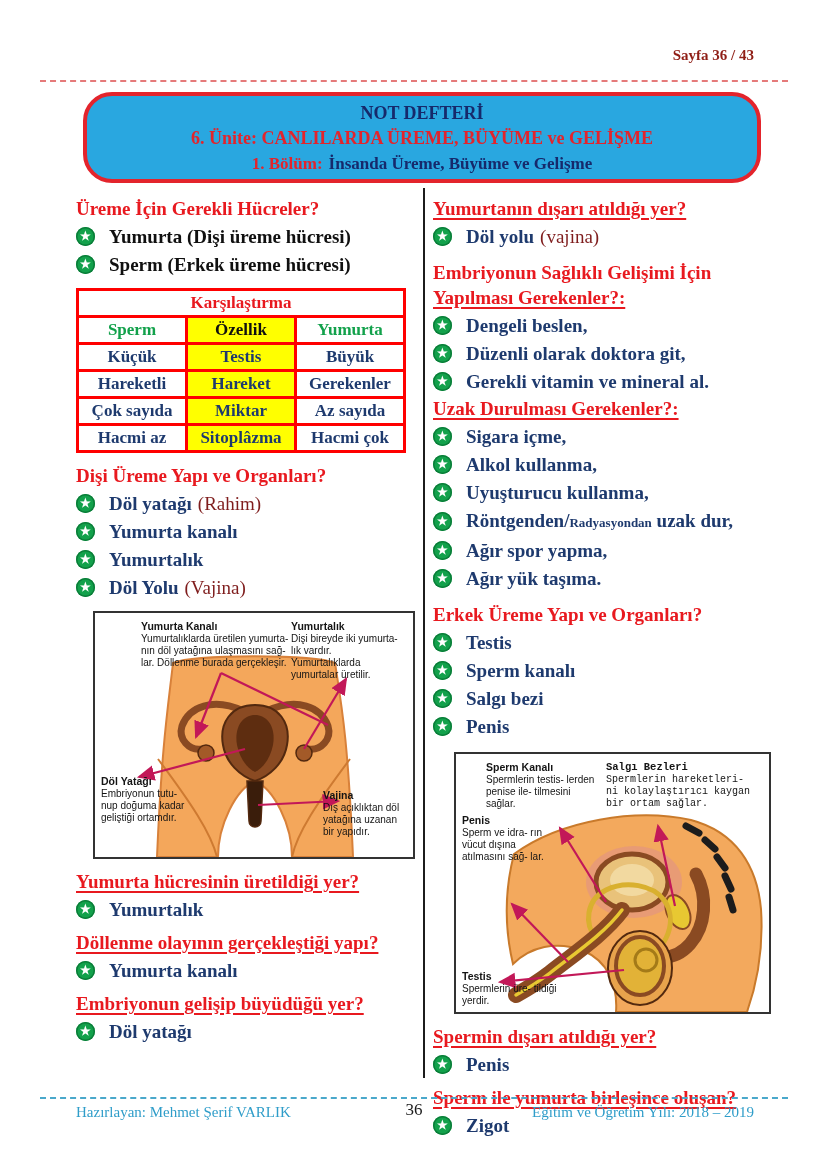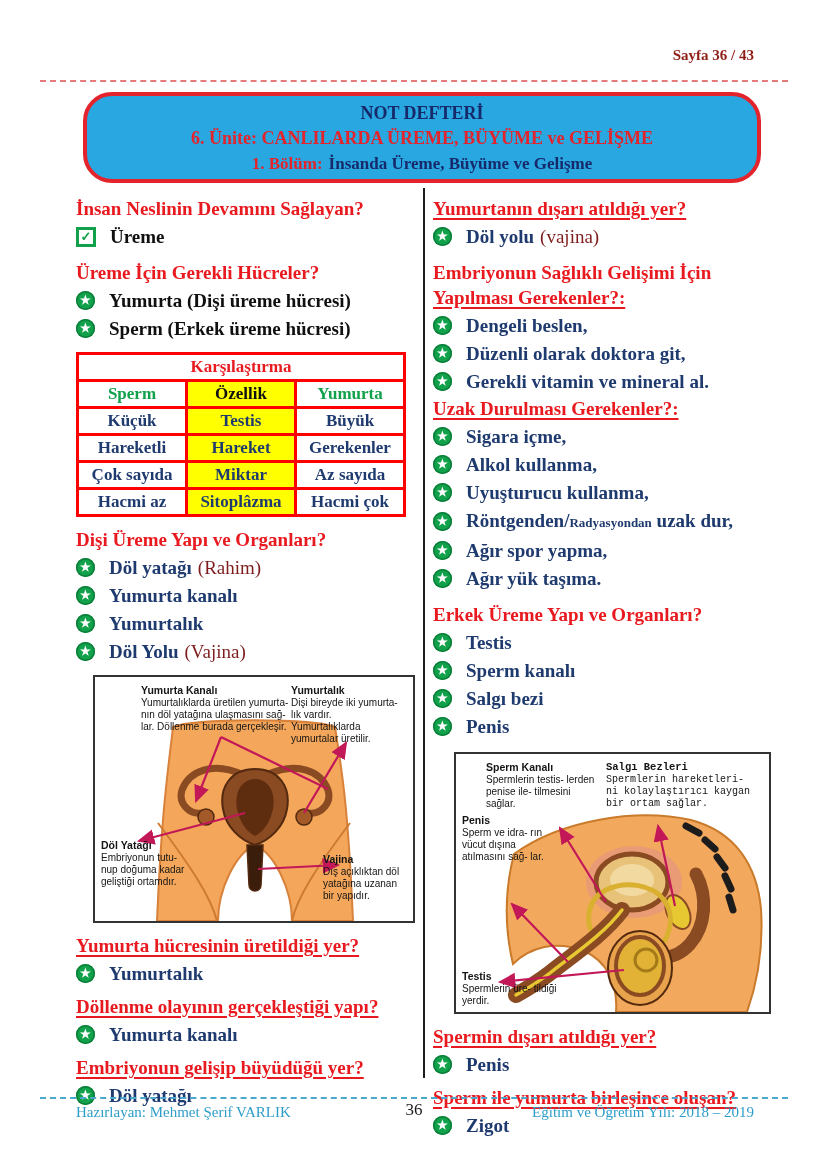--- a/index.html
+++ b/index.html
@@ -75,27 +75,20 @@
   <div class="title-box">
     <div class="tb1">NOT DEFTERİ</div>
     <div class="tb2">6. Ünite: CANLILARDA ÜREME, BÜYÜME ve GELİŞME</div>
     <div class="tb3"><span class="pref">1. Bölüm:</span><span class="rest">İnsanda Üreme, Büyüme ve Gelişme</span></div>
   </div>
 
   <div class="vline"></div>
 
   <div class="col col-left">
 
-    <div class="sect">
-      <h2 class="q">İnsan Neslinin Devamını Sağlayan?</h2>
-      <div class="item black">
-        <span class="chk">✓</span>
-        <span class="txt">Üreme</span>
-      </div>
-    </div>
 
     <div class="sect">
       <h2 class="q">Üreme İçin Gerekli Hücreler?</h2>
       <div class="item black">
         <span class="star">★</span>
         <span class="txt">Yumurta (Dişi üreme hücresi)</span>
       </div>
       <div class="item black">
         <span class="star">★</span>
         <span class="txt">Sperm (Erkek üreme hücresi)</span>

